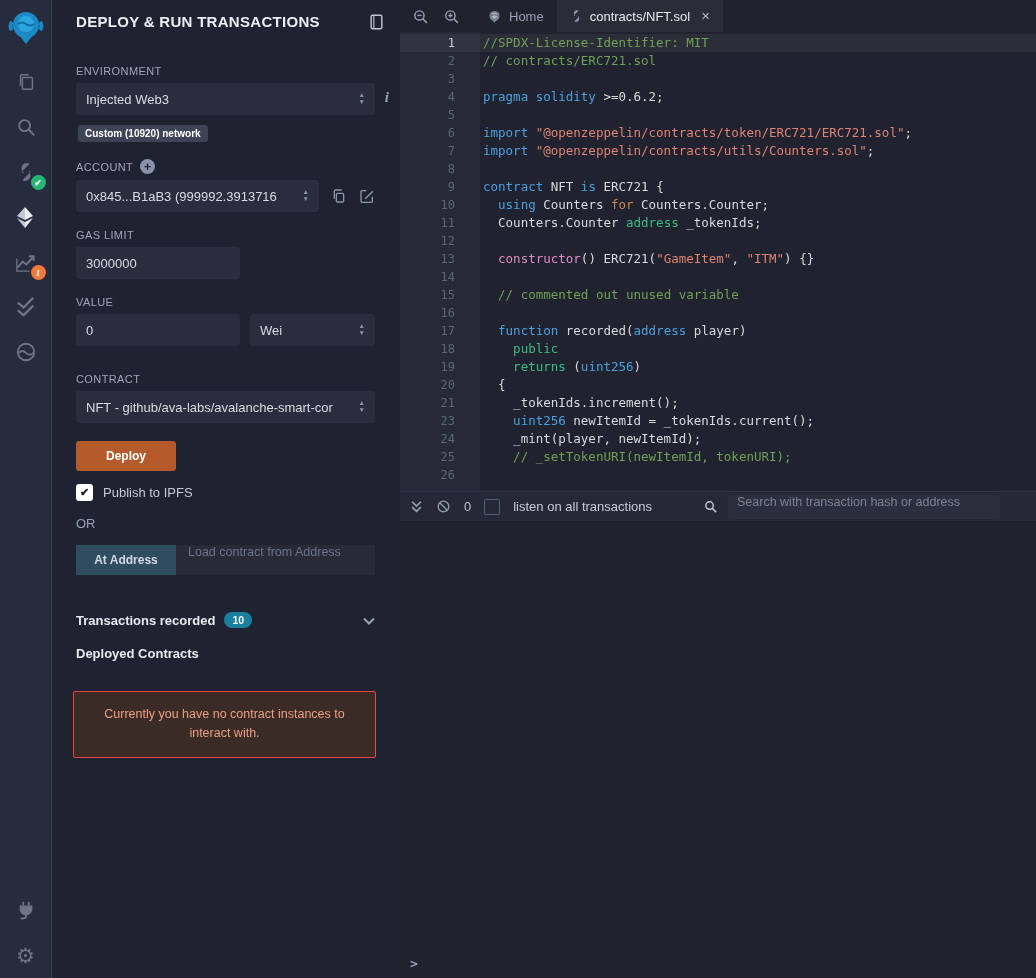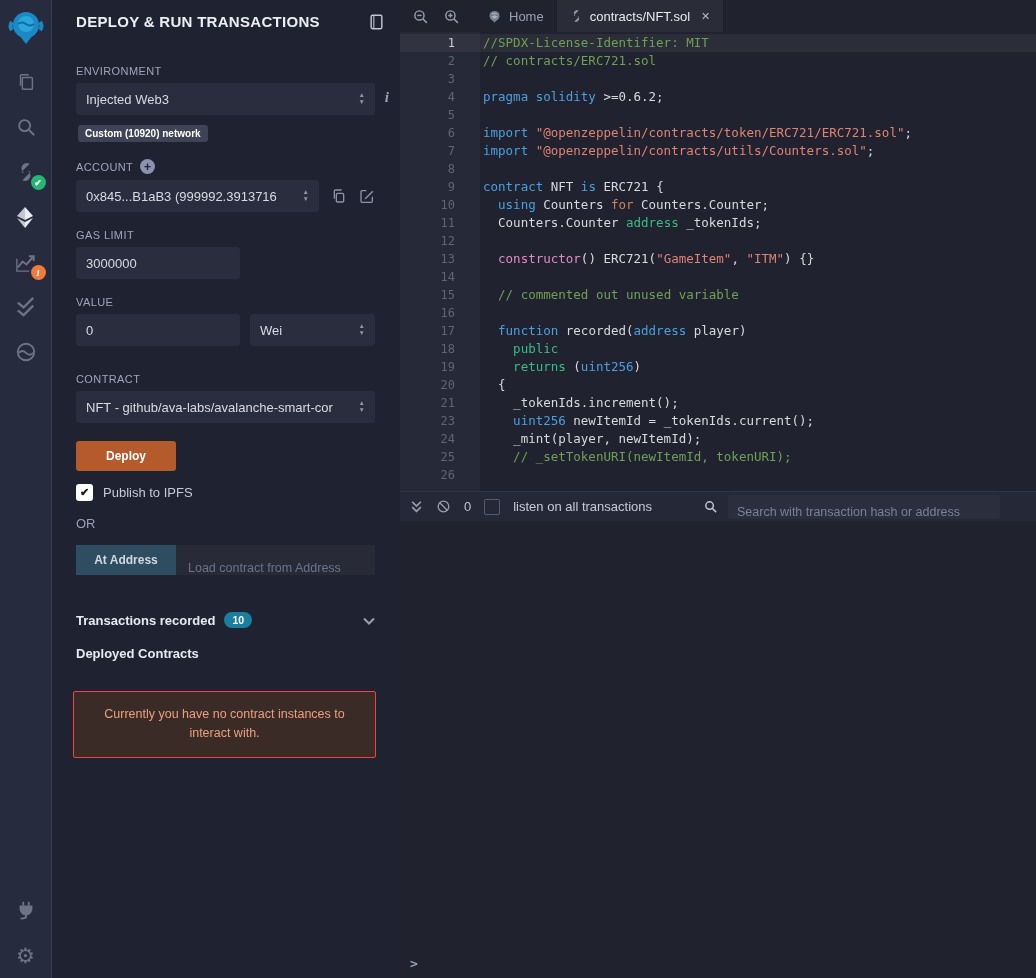--- a/index.html
+++ b/index.html
@@ -58,21 +58,21 @@
   .deploy-btn { margin-top:18px; width:100px; height:30px; background:#b45a2b; border:none; border-radius:3px;
     color:#fff; font-size:12px; font-weight:bold; cursor:pointer; font-family:"Liberation Sans", sans-serif; }
   .pub-row { margin-top:13px; gap:10px; }
   .cb-checked { width:17px; height:17px; background:#fff; border-radius:3px; display:flex; align-items:center;
     justify-content:center; font-size:11px; font-weight:bold; color:#1c1e28; cursor:pointer; }
   .pub-label { font-size:13px; color:#c7cad6; }
   .or-div { margin-top:15px; text-align:left; font-size:13px; color:#9aa0b5; }
   .ataddr-row { margin-top:14px; height:30px; display:flex; }
   .ataddr-btn { width:100px; flex:0 0 100px; background:#2f4d60; color:#d3d8e0; font-weight:bold; font-size:12px;
     border:none; cursor:pointer; font-family:"Liberation Sans", sans-serif; }
-  .ataddr-inp { flex:1; background:#282a38; display:flex; align-items:flex-end; padding:0 12px; }
+  .ataddr-inp { flex:1; background:#282a38; display:flex; align-items:flex-start; padding:0 12px; }
   .ataddr-inp input { font-size:12.5px; }
   .ataddr-inp input::placeholder { color:#6d7489; }
   .tx-row { margin-top:36px; display:flex; align-items:center; gap:9px; cursor:pointer; }
   .tx-label { font-size:13px; font-weight:bold; color:#e8eaf0; }
   .count-badge { background:#1a7f9e; color:#fff; font-size:10.5px; font-weight:bold; border-radius:9px; padding:2px 8px; }
   .chev { margin-left:auto; color:#9aa0b2; }
   .deployed-label { margin-top:17px; font-size:13px; font-weight:bold; color:#e8eaf0; }
   .alert { margin-top:30px; margin-left:-3px; margin-right:-1px; background:#3a2b27; border:1px solid #ef4444;
     border-radius:2px; padding:13px 26px; text-align:center; font-size:12.5px; line-height:1.55; color:#ec9f80; }
 
@@ -100,21 +100,21 @@
   .ct .ora { color:#cd8452; }
   .ct .ctor{ color:#df8cc3; }
 
   
   .termbar { height:30px; flex:0 0 30px; background:#252836; border-top:1px solid #31354a;
     display:flex; align-items:center; padding:0 0 0 10px; gap:13px; color:#9aa0b2; }
   .t-count { font-size:13px; color:#c0c4d0; }
   .cb-empty { width:16px; height:16px; border:1px solid #545c72; border-radius:2px; background:transparent; cursor:pointer; }
   .t-label { font-size:13px; color:#c8ccd8; }
   .t-search-group { margin-left:auto; display:flex; align-items:center; gap:10px; padding-right:36px; }
-  .t-input { width:272px; height:24px; background:#2b2e3d; border-radius:2px; display:flex; align-items:flex-end; padding:0 9px; }
+  .t-input { width:272px; height:24px; background:#2b2e3d; border-radius:2px; display:flex; align-items:flex-start; padding:0 9px; }
   .t-input input { font-size:12.5px; }
   .t-input input::placeholder { color:#7b8197; }
   .termbody { flex:1; background:#20222e; position:relative; }
   .prompt { position:absolute; left:10px; bottom:7px; font-family:"DejaVu Sans Mono", monospace;
     font-size:13px; font-weight:bold; color:#9aa3b5; }
 </style>
 </head>
 <body>
 
 <div class="app">

